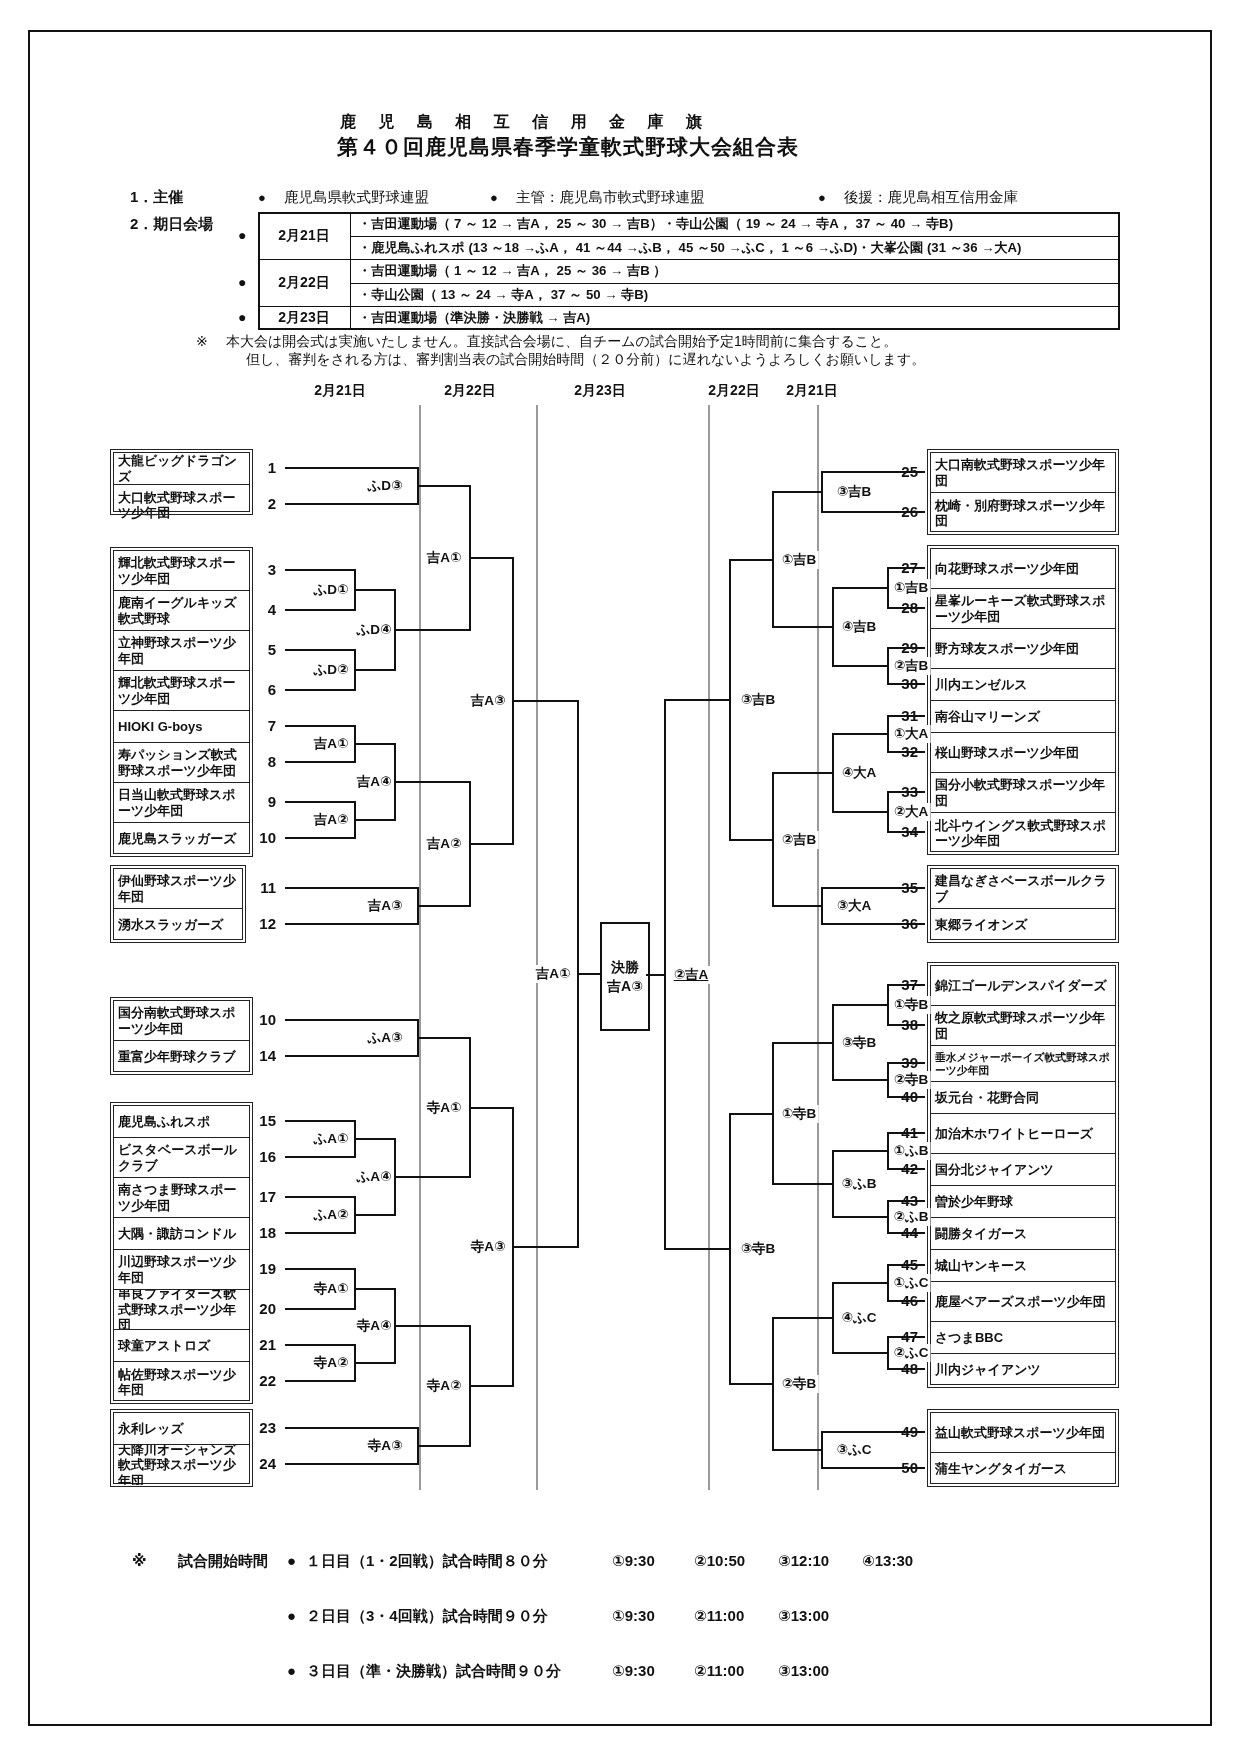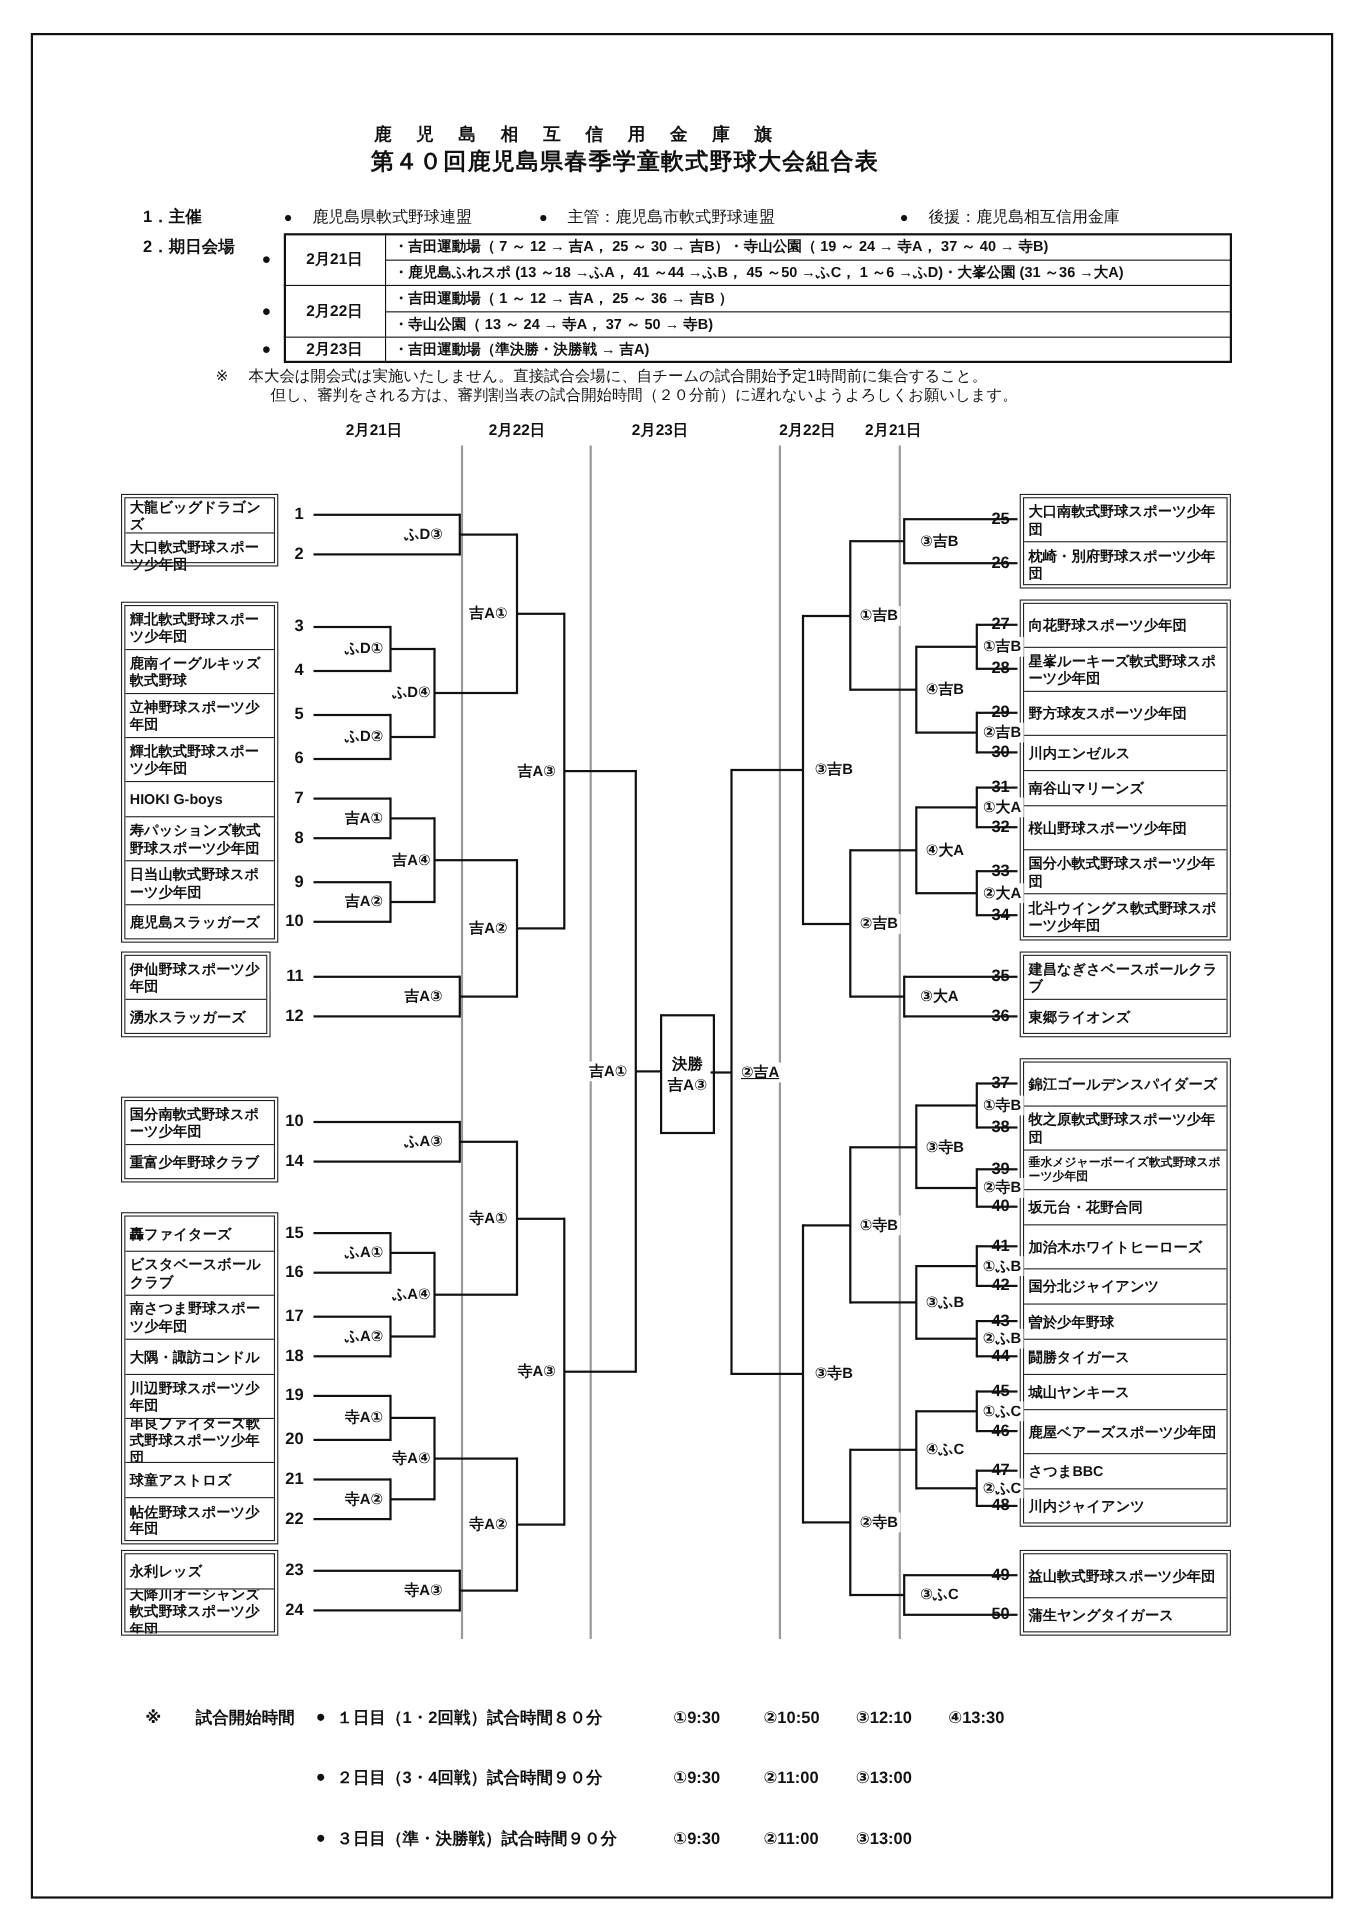--- a/index.html
+++ b/index.html
@@ -118,21 +118,21 @@
     </div>
     <div class="abs tnum" style="left: 246px; top: 879px; width: 30px;">11</div>
     <div class="abs tnum" style="left: 246px; top: 915px; width: 30px;">12</div>
     <div class="abs group" style="left: 113px; top: 1000px; width: 137px; height: 72px;">
       <div class="tcell" style="height: 40px;">国分南軟式野球スポーツ少年団</div>
       <div class="tcell" style="height: 32px;">重富少年野球クラブ</div>
     </div>
     <div class="abs tnum" style="left: 246px; top: 1011px; width: 30px;">10</div>
     <div class="abs tnum" style="left: 246px; top: 1047px; width: 30px;">14</div>
     <div class="abs group" style="left: 113px; top: 1105px; width: 137px; height: 296px;">
-      <div class="tcell" style="height: 32px;">轟ファイターズ</div>
+      <div class="tcell" style="height: 32px;">鹿児島ふれスポ</div>
       <div class="tcell" style="height: 40px;">ビスタベースボールクラブ</div>
       <div class="tcell" style="height: 40px;">南さつま野球スポーツ少年団</div>
       <div class="tcell" style="height: 32px;">大隅・諏訪コンドル</div>
       <div class="tcell" style="height: 40px;">川辺野球スポーツ少年団</div>
       <div class="tcell" style="height: 40px;">串良ファイターズ軟式野球スポーツ少年団</div>
       <div class="tcell" style="height: 32px;">球童アストロズ</div>
       <div class="tcell" style="height: 40px;">帖佐野球スポーツ少年団</div>
     </div>
     <div class="abs tnum" style="left: 246px; top: 1112px; width: 30px;">15</div>
     <div class="abs tnum" style="left: 246px; top: 1148px; width: 30px;">16</div>

